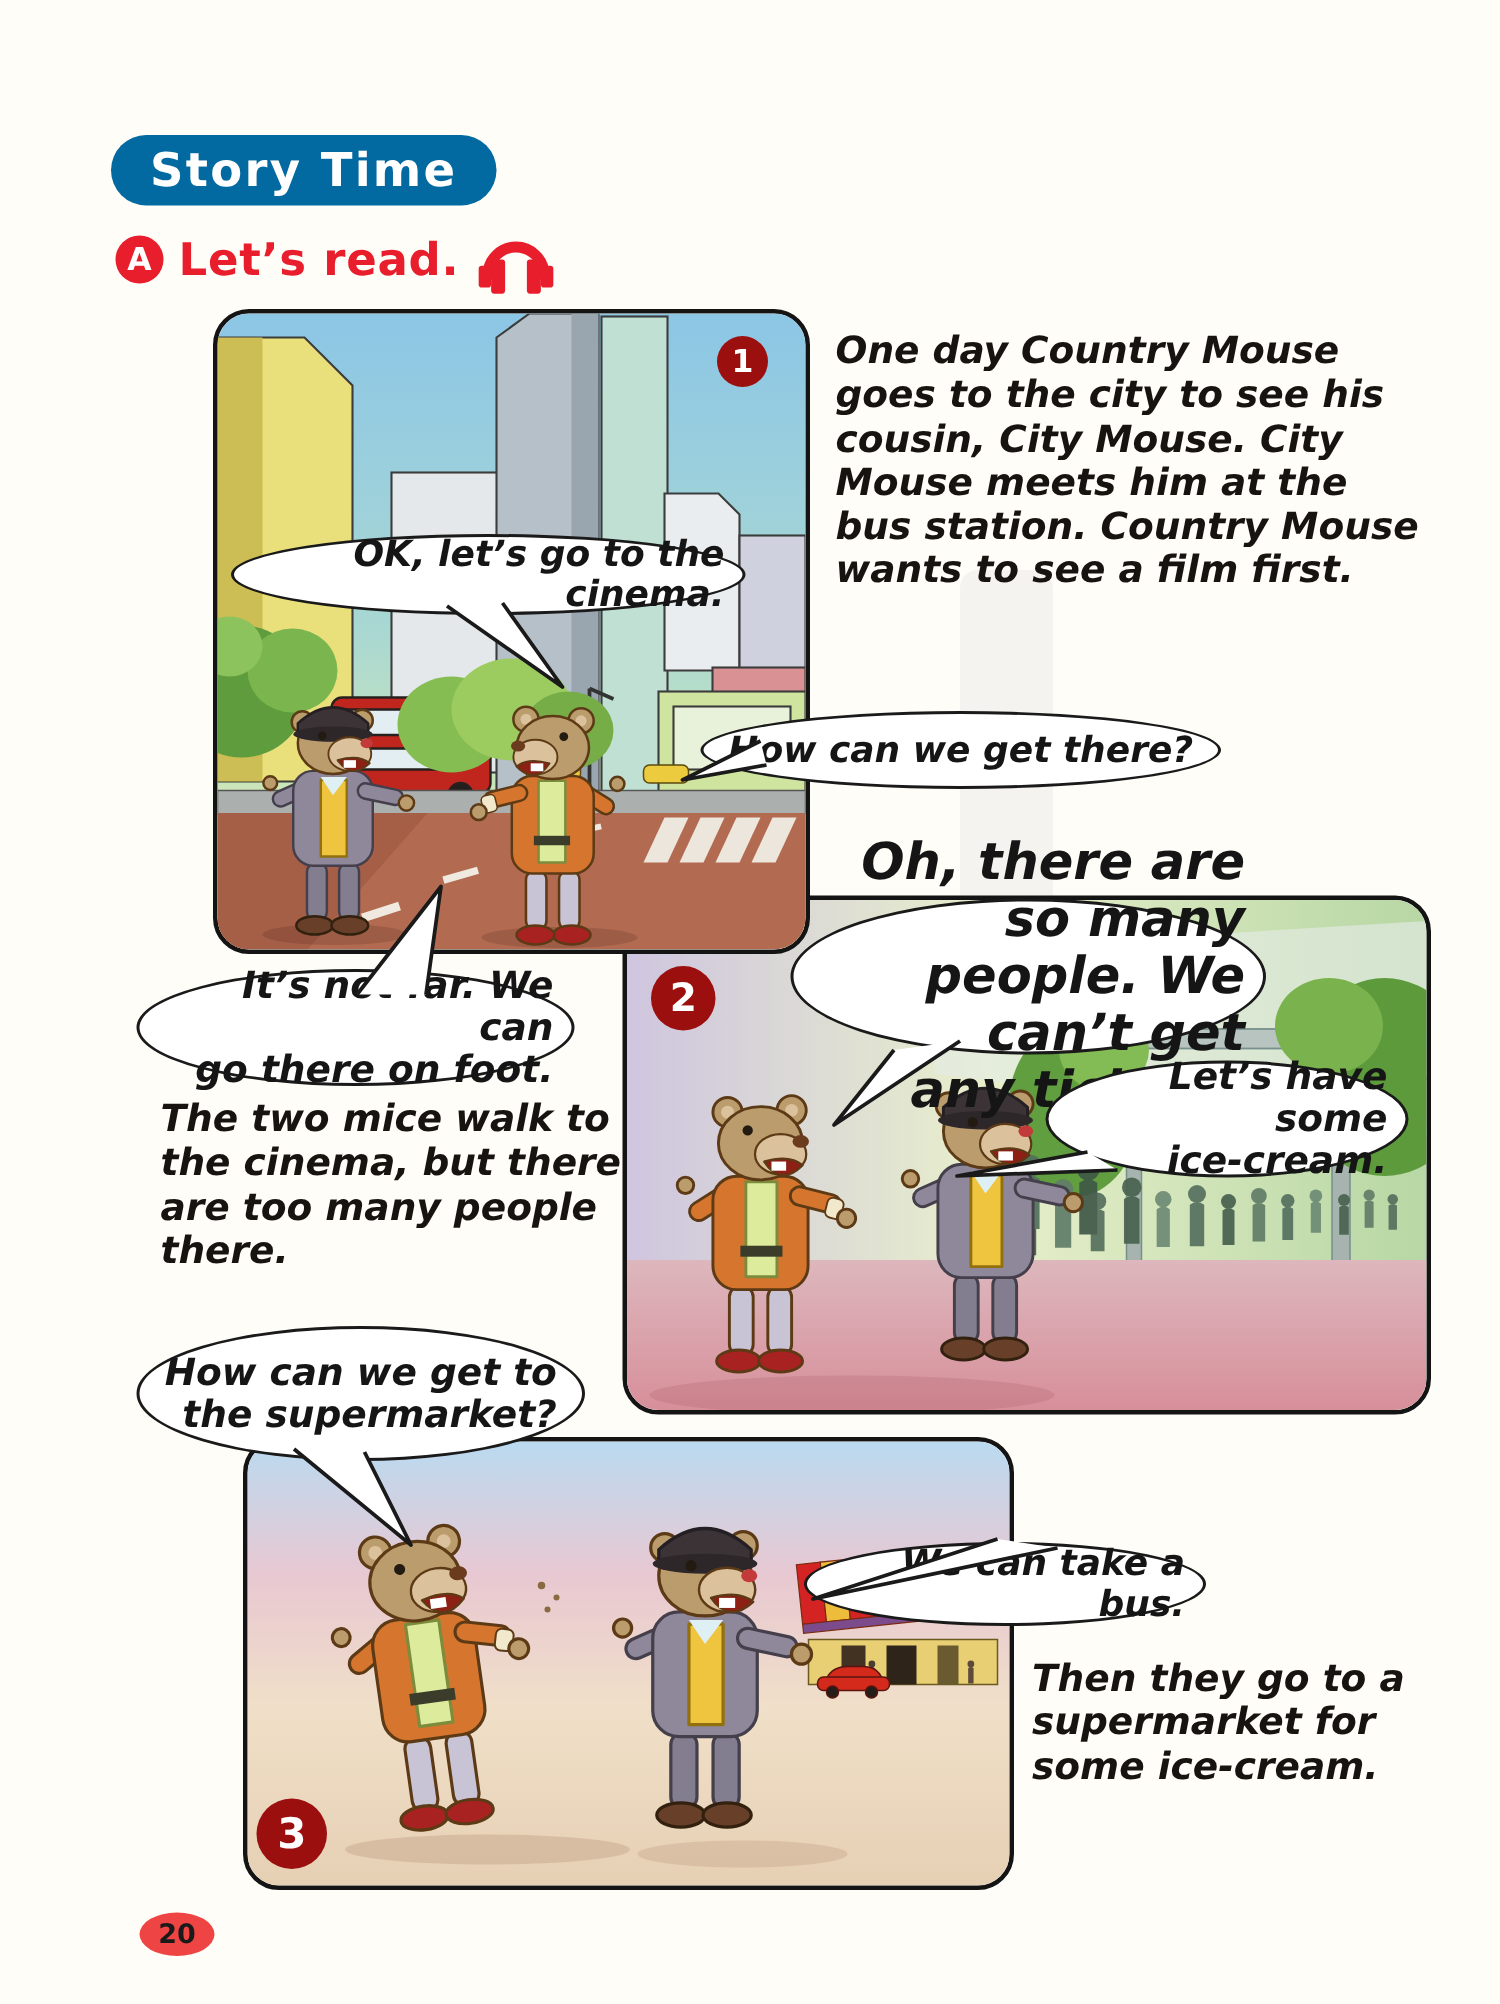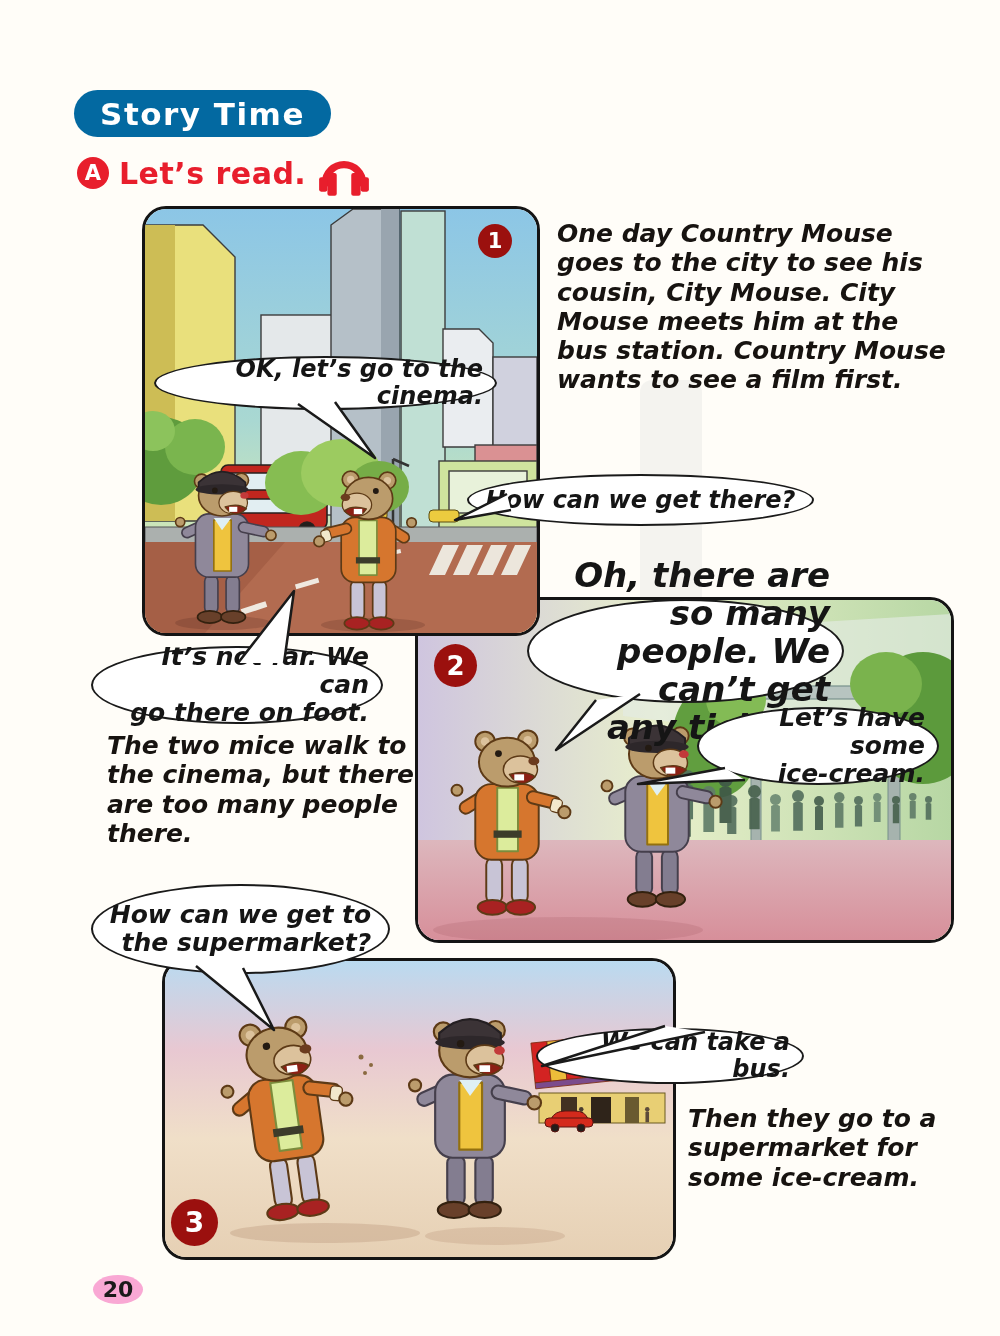--- a/index.html
+++ b/index.html
@@ -58,22 +58,22 @@
   .b-notfar{ left:91px; top:646px; width:292px; height:78px; font-size:25px;}
   .b-somany{ left:527px; top:599px; width:317px; height:104px; font-size:34px;font-style:italic;}
   .b-icecream{ left:697px; top:707px; width:242px; height:78px; font-size:25px;}
   .b-howsuper{ left:91px; top:884px; width:299px; height:90px; font-size:25px;}
   .b-takebus{ left:536px; top:1028px; width:268px; height:56px; font-size:24px;}
   .tail{ position:absolute; z-index:6; pointer-events:none;}
   .tail path{ fill:#fff; stroke:#1a1a1a; stroke-width:2.5; stroke-linejoin:round;}
   
   .pageno{
     position:absolute; left:93px; top:1275px; width:50px; height:29px;
-    background:#f9a8d4; border-radius:50%; color:#1a1a1a;
-    display:flex; align-items:center; justify-content:center; font-size:22px; font-weight:700;
+    background:#ef4444; border-radius:50%; color:#1a1a1a;
+    display:flex; align-items:center; justify-content:center; font-size:18px; font-weight:700;
   }
   .watermark{ position:absolute; left:520px; top:360px; opacity:.045; z-index:0; pointer-events:none;}
 </style>
 </head>
 <body>
 
 <svg width="0" height="0" style="position:absolute" aria-hidden="true">
   <defs>
     <g id="m-country" stroke="#5d3a16" stroke-width="1.6" stroke-linejoin="round">
       <rect x="33" y="106" width="13" height="38" rx="6" fill="#c8c4d6"></rect>

